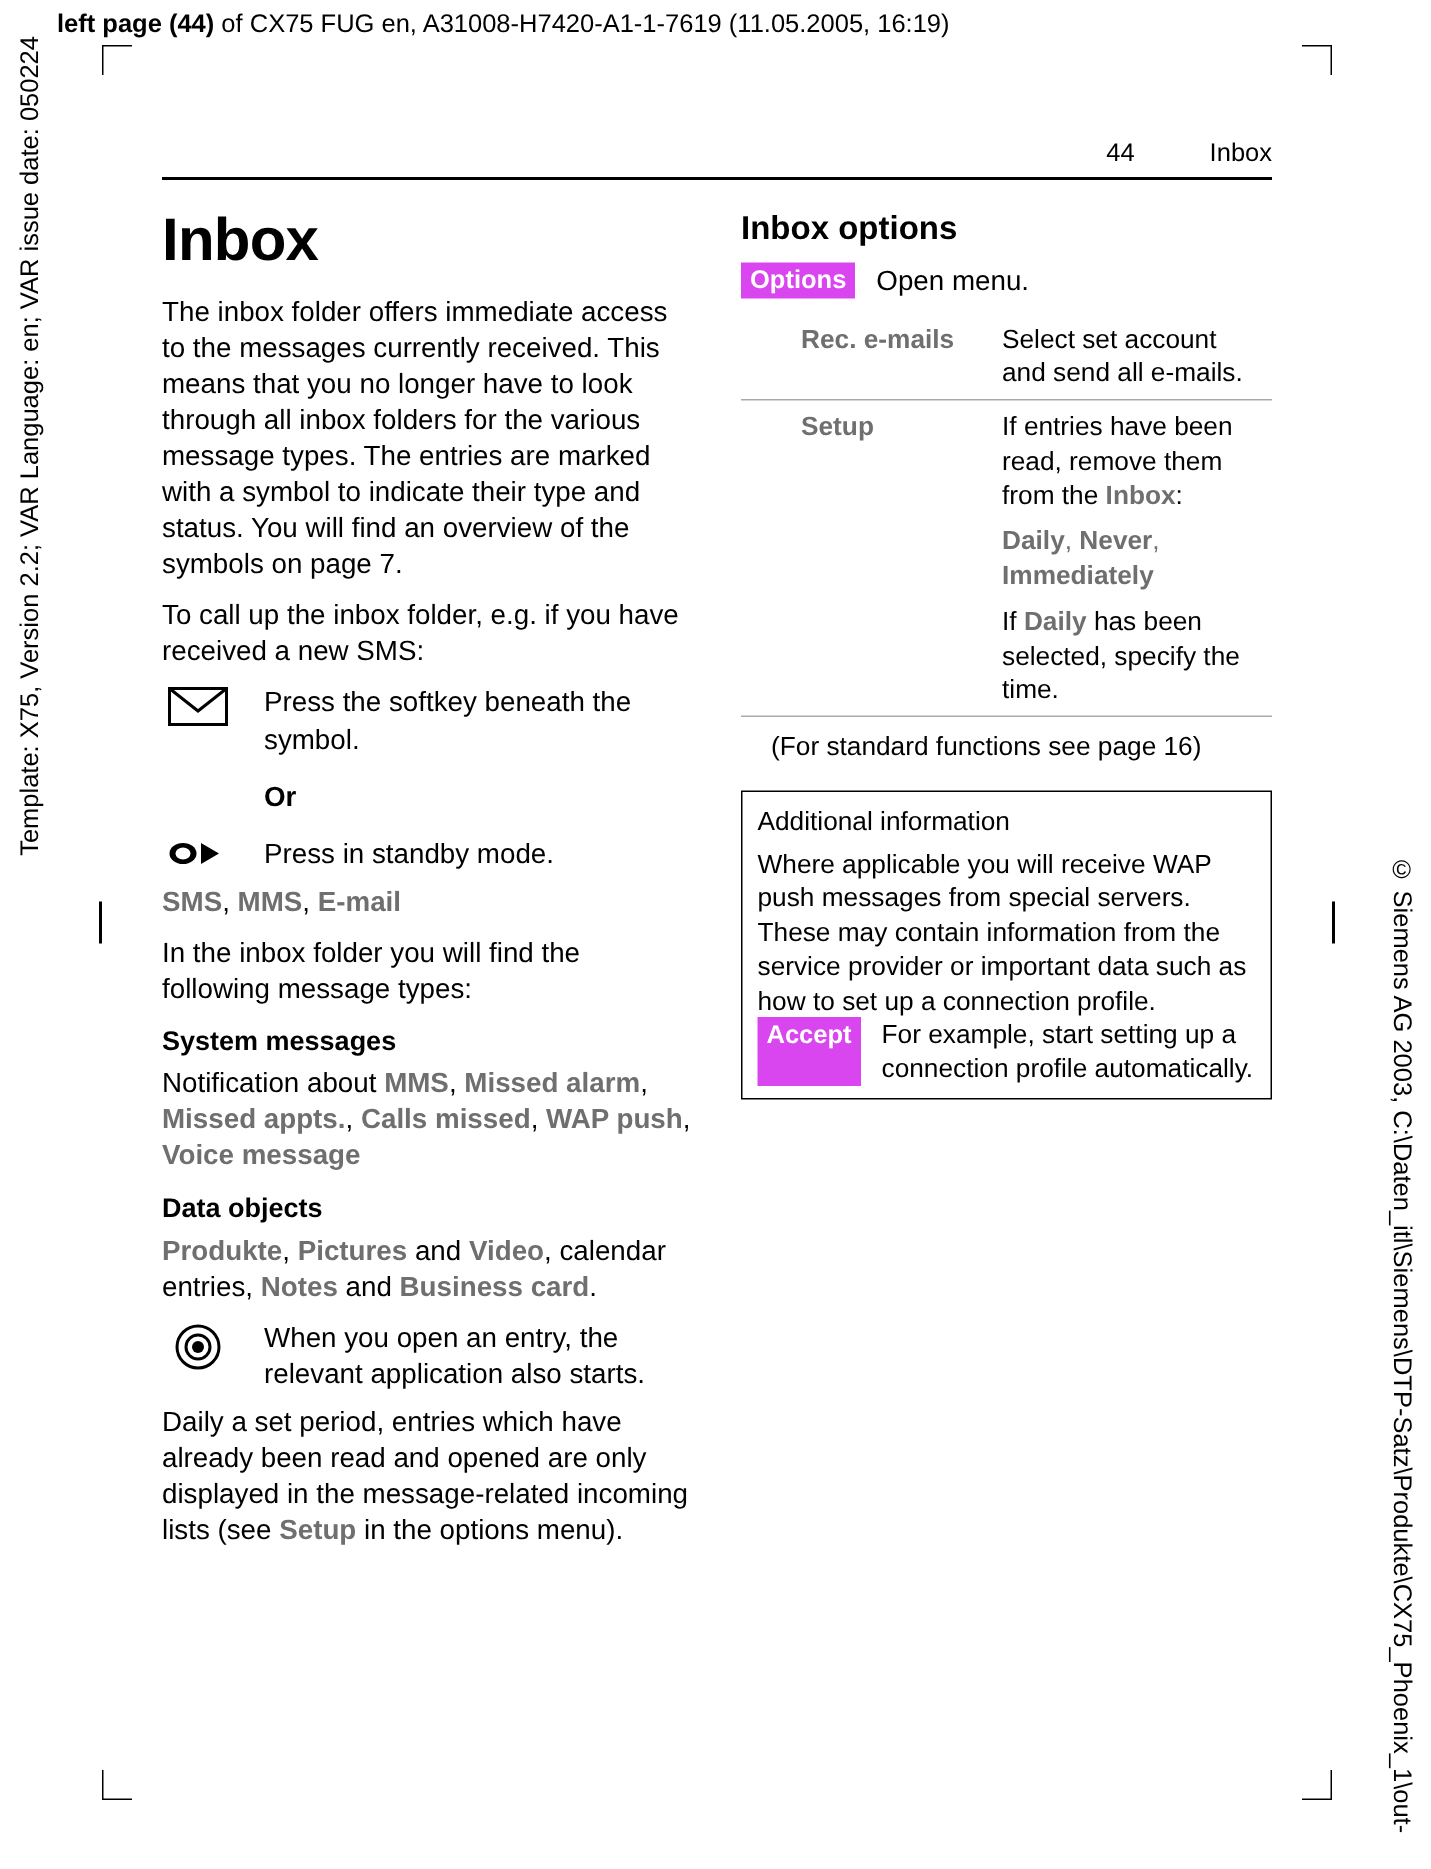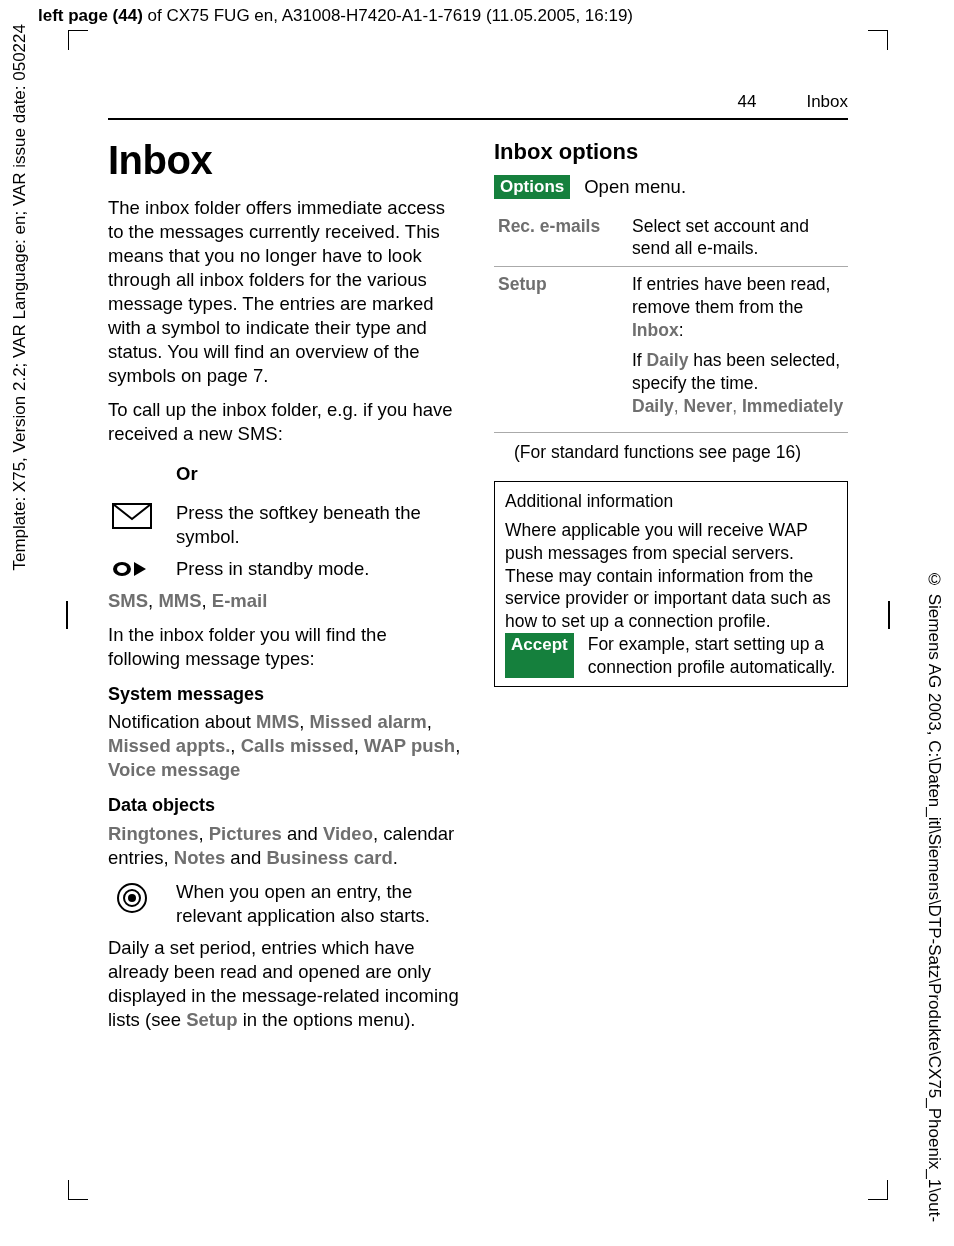--- a/index.html
+++ b/index.html
@@ -25,25 +25,25 @@
   .h1 { font-size: 40px; font-weight: bold; letter-spacing: -0.5px; margin-bottom: 10px; }
   .h2 { font-size: 22px; font-weight: bold; margin: 4px 0 8px; }
   .h3 { font-size: 18px; font-weight: bold; margin: 12px 0 4px; }
   .p  { margin-bottom: 10px; }
   .iconrow { display: flex; gap: 20px; margin-bottom: 8px; align-items: flex-start; }
   .iconcell { width: 48px; flex: 0 0 48px; display: flex; justify-content: center; align-items: flex-start; padding-top: 2px; }
   .icontxt { flex: 1; }
   .or { font-weight: bold; margin: 6px 0; }
   .grey { color: #6f6f6f; font-weight: bold; }
   .greynorm { color: #6f6f6f; }
-  .softbtn { display: inline-block; background: #15803d; color: #fff; font-weight: bold; padding: 1px 6px; font-size: 17px; }
+  .softbtn { display: inline-block; background: #d946ef; color: #fff; font-weight: bold; padding: 1px 6px; font-size: 17px; }
   .optline { display: flex; align-items: center; gap: 14px; margin-bottom: 10px; }
   .tbl { display: flex; gap: 14px; padding: 6px 4px; font-size: 17.5px; border-bottom: 1px solid #aaa; }
   .tbl:last-of-type { border-bottom: none; }
-  .tbl .k { flex: 0 0 120px; color: #6f6f6f; font-weight: bold; }
+  .tbl .k { flex: 0 0 120px; color: #6f6f6f; font-weight: bold; margin-left: 36px; }
   .tbl .v { flex: 1; }
   .stdfn { font-size: 17.5px; margin: 6px 16px 16px; padding: 2px 4px; }
   .infobox { border: 1px solid #000; padding: 8px 10px; font-size: 17.5px; }
   .infobox .title { font-weight: normal; margin-bottom: 6px; }
   .acceptrow { display: flex; gap: 14px; margin-top: 0; }
   .acceptrow .txt { flex: 1; }
   svg { display: block; }
 </style>
 </head>
 <body>
@@ -70,32 +70,32 @@
     </div>
 
     <div class="cols">
 
       <div class="col">
         <div class="h1">Inbox</div>
         <div class="p">The inbox folder offers immediate access to the messages currently received. This means that you no longer have to look through all inbox folders for the various message types. The entries are marked with a symbol to indicate their type and status. You will find an overview of the symbols on page 7.</div>
         <div class="p">To call up the inbox folder, e.g. if you have received a new SMS:</div>
 
         <div class="iconrow">
-          <div class="iconcell"></div>
-          <div class="icontxt or">Or</div>
-        </div>
-
-        <div class="iconrow">
           <div class="iconcell">
             <svg width="40" height="26" viewBox="0 0 40 26">
                 <rect x="1" y="1" width="38" height="24" fill="none" stroke="#000" stroke-width="2"></rect>
                 <polyline points="1,1 20,16 39,1" fill="none" stroke="#000" stroke-width="2"></polyline>
               </svg>
           </div>
           <div class="icontxt">Press the softkey beneath the symbol.</div>
+        </div>
+
+        <div class="iconrow">
+          <div class="iconcell"></div>
+          <div class="icontxt or">Or</div>
         </div>
 
         <div class="iconrow">
           <div class="iconcell">
             <svg width="40" height="20" viewBox="0 0 40 20">
                 <ellipse cx="10" cy="10" rx="9" ry="7" fill="#000"></ellipse>
                 <ellipse cx="10" cy="10" rx="5" ry="4" fill="#fff"></ellipse>
                 <polygon points="22,3 34,10 22,17" fill="#000"></polygon>
               </svg>
           </div>
@@ -107,21 +107,21 @@
         </div>
         <div class="p">In the inbox folder you will find the following message types:</div>
 
         <div class="h3">System messages</div>
         <div class="p">
           <span>Notification about </span><span class="grey">MMS</span>, <span class="grey">Missed alarm</span>, <span class="grey">Missed appts.</span>, <span class="grey">Calls missed</span>, <span class="grey">WAP push</span>, <span class="grey">Voice message</span>
         </div>
 
         <div class="h3">Data objects</div>
         <div class="p">
-          <span class="grey">Ringtones</span>, <span class="grey">Pictures</span><span> and </span><span class="grey">Video</span><span>, calendar entries, </span><span class="grey">Notes</span><span> and </span><span class="grey">Business card</span>.
+          <span class="grey">Produkte</span>, <span class="grey">Pictures</span><span> and </span><span class="grey">Video</span><span>, calendar entries, </span><span class="grey">Notes</span><span> and </span><span class="grey">Business card</span>.
         </div>
 
         <div class="iconrow">
           <div class="iconcell">
             <svg width="32" height="32" viewBox="0 0 32 32">
                 <circle cx="16" cy="16" r="14" fill="none" stroke="#000" stroke-width="2"></circle>
                 <circle cx="16" cy="16" r="8" fill="none" stroke="#000" stroke-width="2"></circle>
                 <circle cx="16" cy="16" r="4" fill="#000"></circle>
               </svg>
           </div>
@@ -145,25 +145,25 @@
           <div class="k">Rec. e-mails</div>
           <div class="v">Select set account and send all e-mails.</div>
         </div>
 
         <div class="tbl">
           <div class="k">Setup</div>
           <div class="v">
             <div style="margin-bottom:8px;">
               <span>If entries have been read, remove them from the </span><span class="grey">Inbox</span><span>:</span>
             </div>
+            <div style="margin-bottom:8px;">
+              <span class="grey">Daily</span><span class="greynorm">, </span><span class="grey">Never</span><span class="greynorm">, </span><span class="grey">Immediately</span>
+            </div>
             <div>
               <span>If </span><span class="grey">Daily</span><span> has been selected, specify the time.</span>
-            </div>
-            <div style="margin-bottom:8px;">
-              <span class="grey">Daily</span><span class="greynorm">, </span><span class="grey">Never</span><span class="greynorm">, </span><span class="grey">Immediately</span>
             </div>
           </div>
         </div>
 
         <div class="stdfn">(For standard functions see page 16)</div>
 
         <div class="infobox">
           <div class="title">Additional information</div>
           <div>Where applicable you will receive WAP push messages from special servers. These may contain information from the service provider or important data such as how to set up a connection profile.</div>
           <div class="acceptrow">

